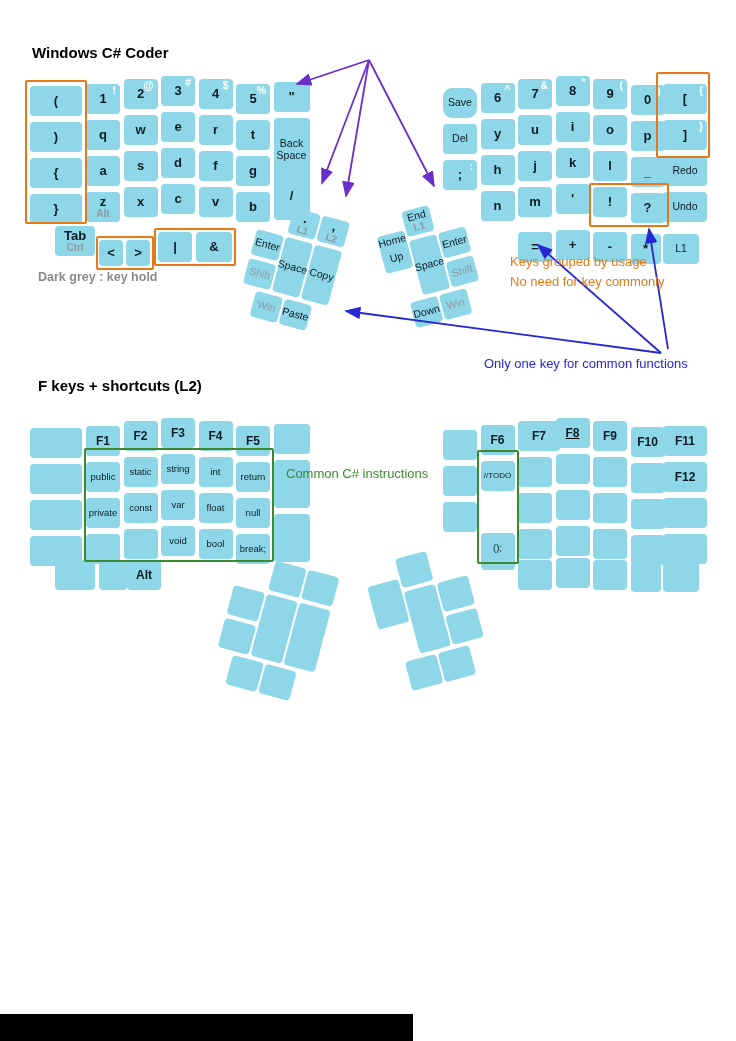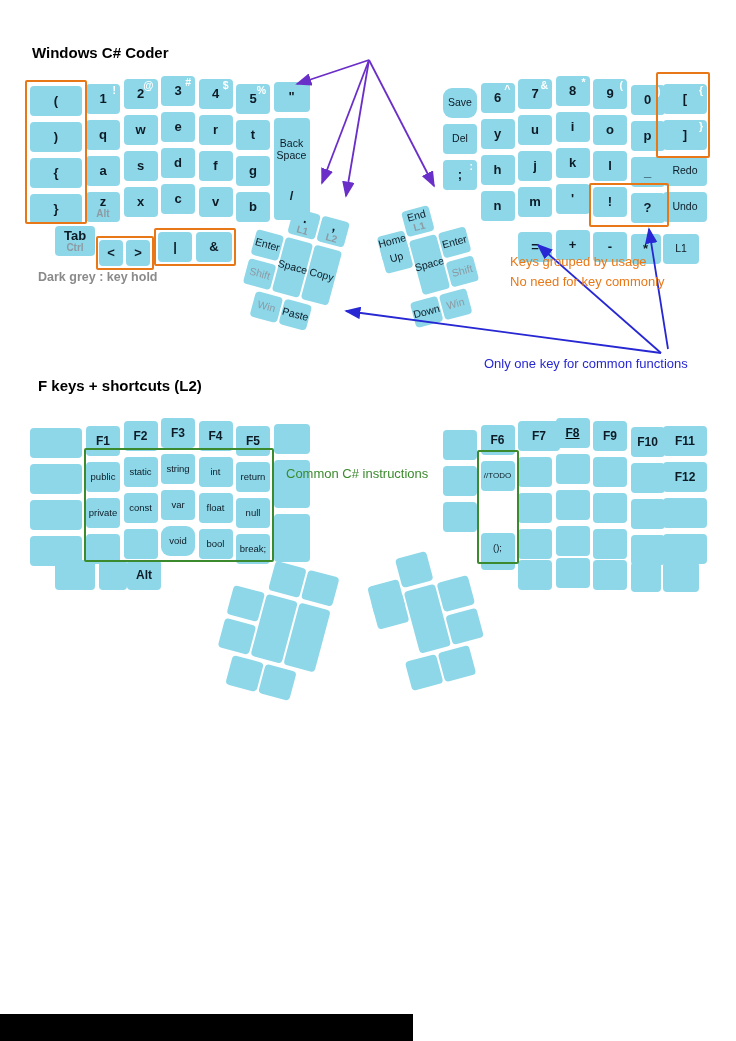--- a/index.html
+++ b/index.html
@@ -323,21 +323,21 @@
         </div>
         <div class="key" style="left: 168.5px; top: 69px; width: 34px; height: 30px;">
           <span class="m code">float</span>
         </div>
         <div class="key" style="left: 206px; top: 74px; width: 34px; height: 30px;">
           <span class="m code">null</span>
         </div>
         <div class="key" style="left: 0px; top: 112px; width: 52px; height: 30px;"></div>
         <div class="key" style="left: 56px; top: 110px; width: 34px; height: 30px;"></div>
         <div class="key" style="left: 93.5px; top: 105px; width: 34px; height: 30px;"></div>
-        <div class="key" style="left: 131px; top: 102px; width: 34px; height: 30px; border-radius: 9px;">
+        <div class="key" style="left: 131px; top: 102px; width: 34px; height: 30px;">
           <span class="m code">void</span>
         </div>
         <div class="key" style="left: 168.5px; top: 105px; width: 34px; height: 30px;">
           <span class="m code">bool</span>
         </div>
         <div class="key" style="left: 206px; top: 110px; width: 34px; height: 30px;">
           <span class="m code">break;</span>
         </div>
         <div class="key" style="left: 243.5px; top: 90px; width: 36px; height: 48px;"></div>
         <div class="key" style="left: 25px; top: 136px; width: 40px; height: 30px;"></div>

